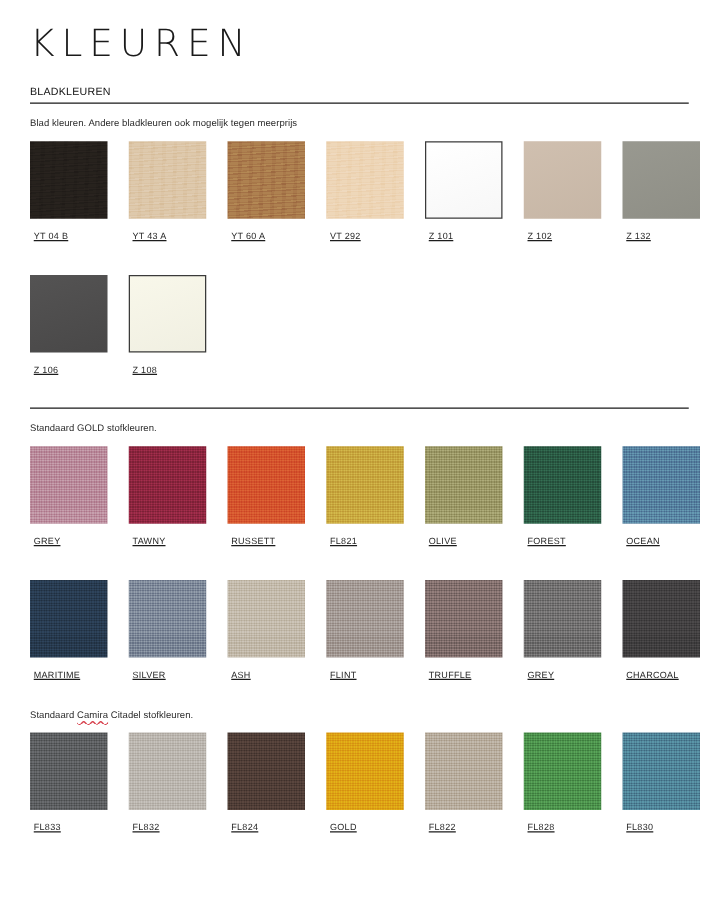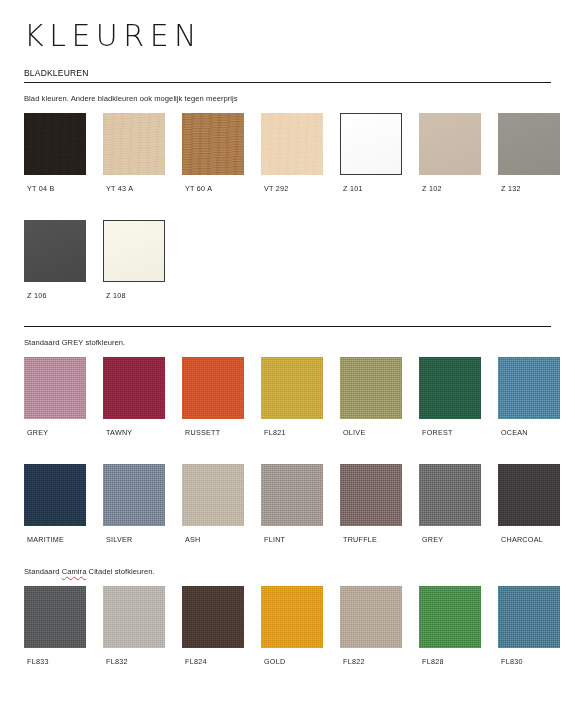--- a/index.html
+++ b/index.html
@@ -78,20 +78,21 @@
   
   .swatch-grid {
     display: grid;
     grid-template-columns: repeat(7, 62px);
     column-gap: 17px;
     row-gap: 0;
     margin-top: 9px;
   }
   .swatch-cell {
     width: 62px;
+    text-decoration: underline;
   }
   .swatch-chip {
     width: 62px;
     height: 62px;
     position: relative;
     overflow: hidden;
     background-repeat: repeat;
   }
   .swatch-chip.bordered {
     box-sizing: border-box;
@@ -232,21 +233,21 @@
     </div>
   </div>
 
   <div class="spacer-18"></div>
 
   <div class="section-head">
     <div class="section-rule"></div>
   </div>
 
   <div class="section-note">
-    <span>Standaard GREY stofkleuren.</span>
+    <span>Standaard GOLD stofkleuren.</span>
   </div>
 
   <div class="swatch-grid">
     <div class="swatch-cell">
       <div class="swatch-chip tex-fabric" style="background-color:#b9899a;"></div>
       <div class="swatch-label">GREY</div>
     </div>
     <div class="swatch-cell">
       <div class="swatch-chip tex-fabric" style="background-color:#8e2640;"></div>
       <div class="swatch-label">TAWNY</div>

